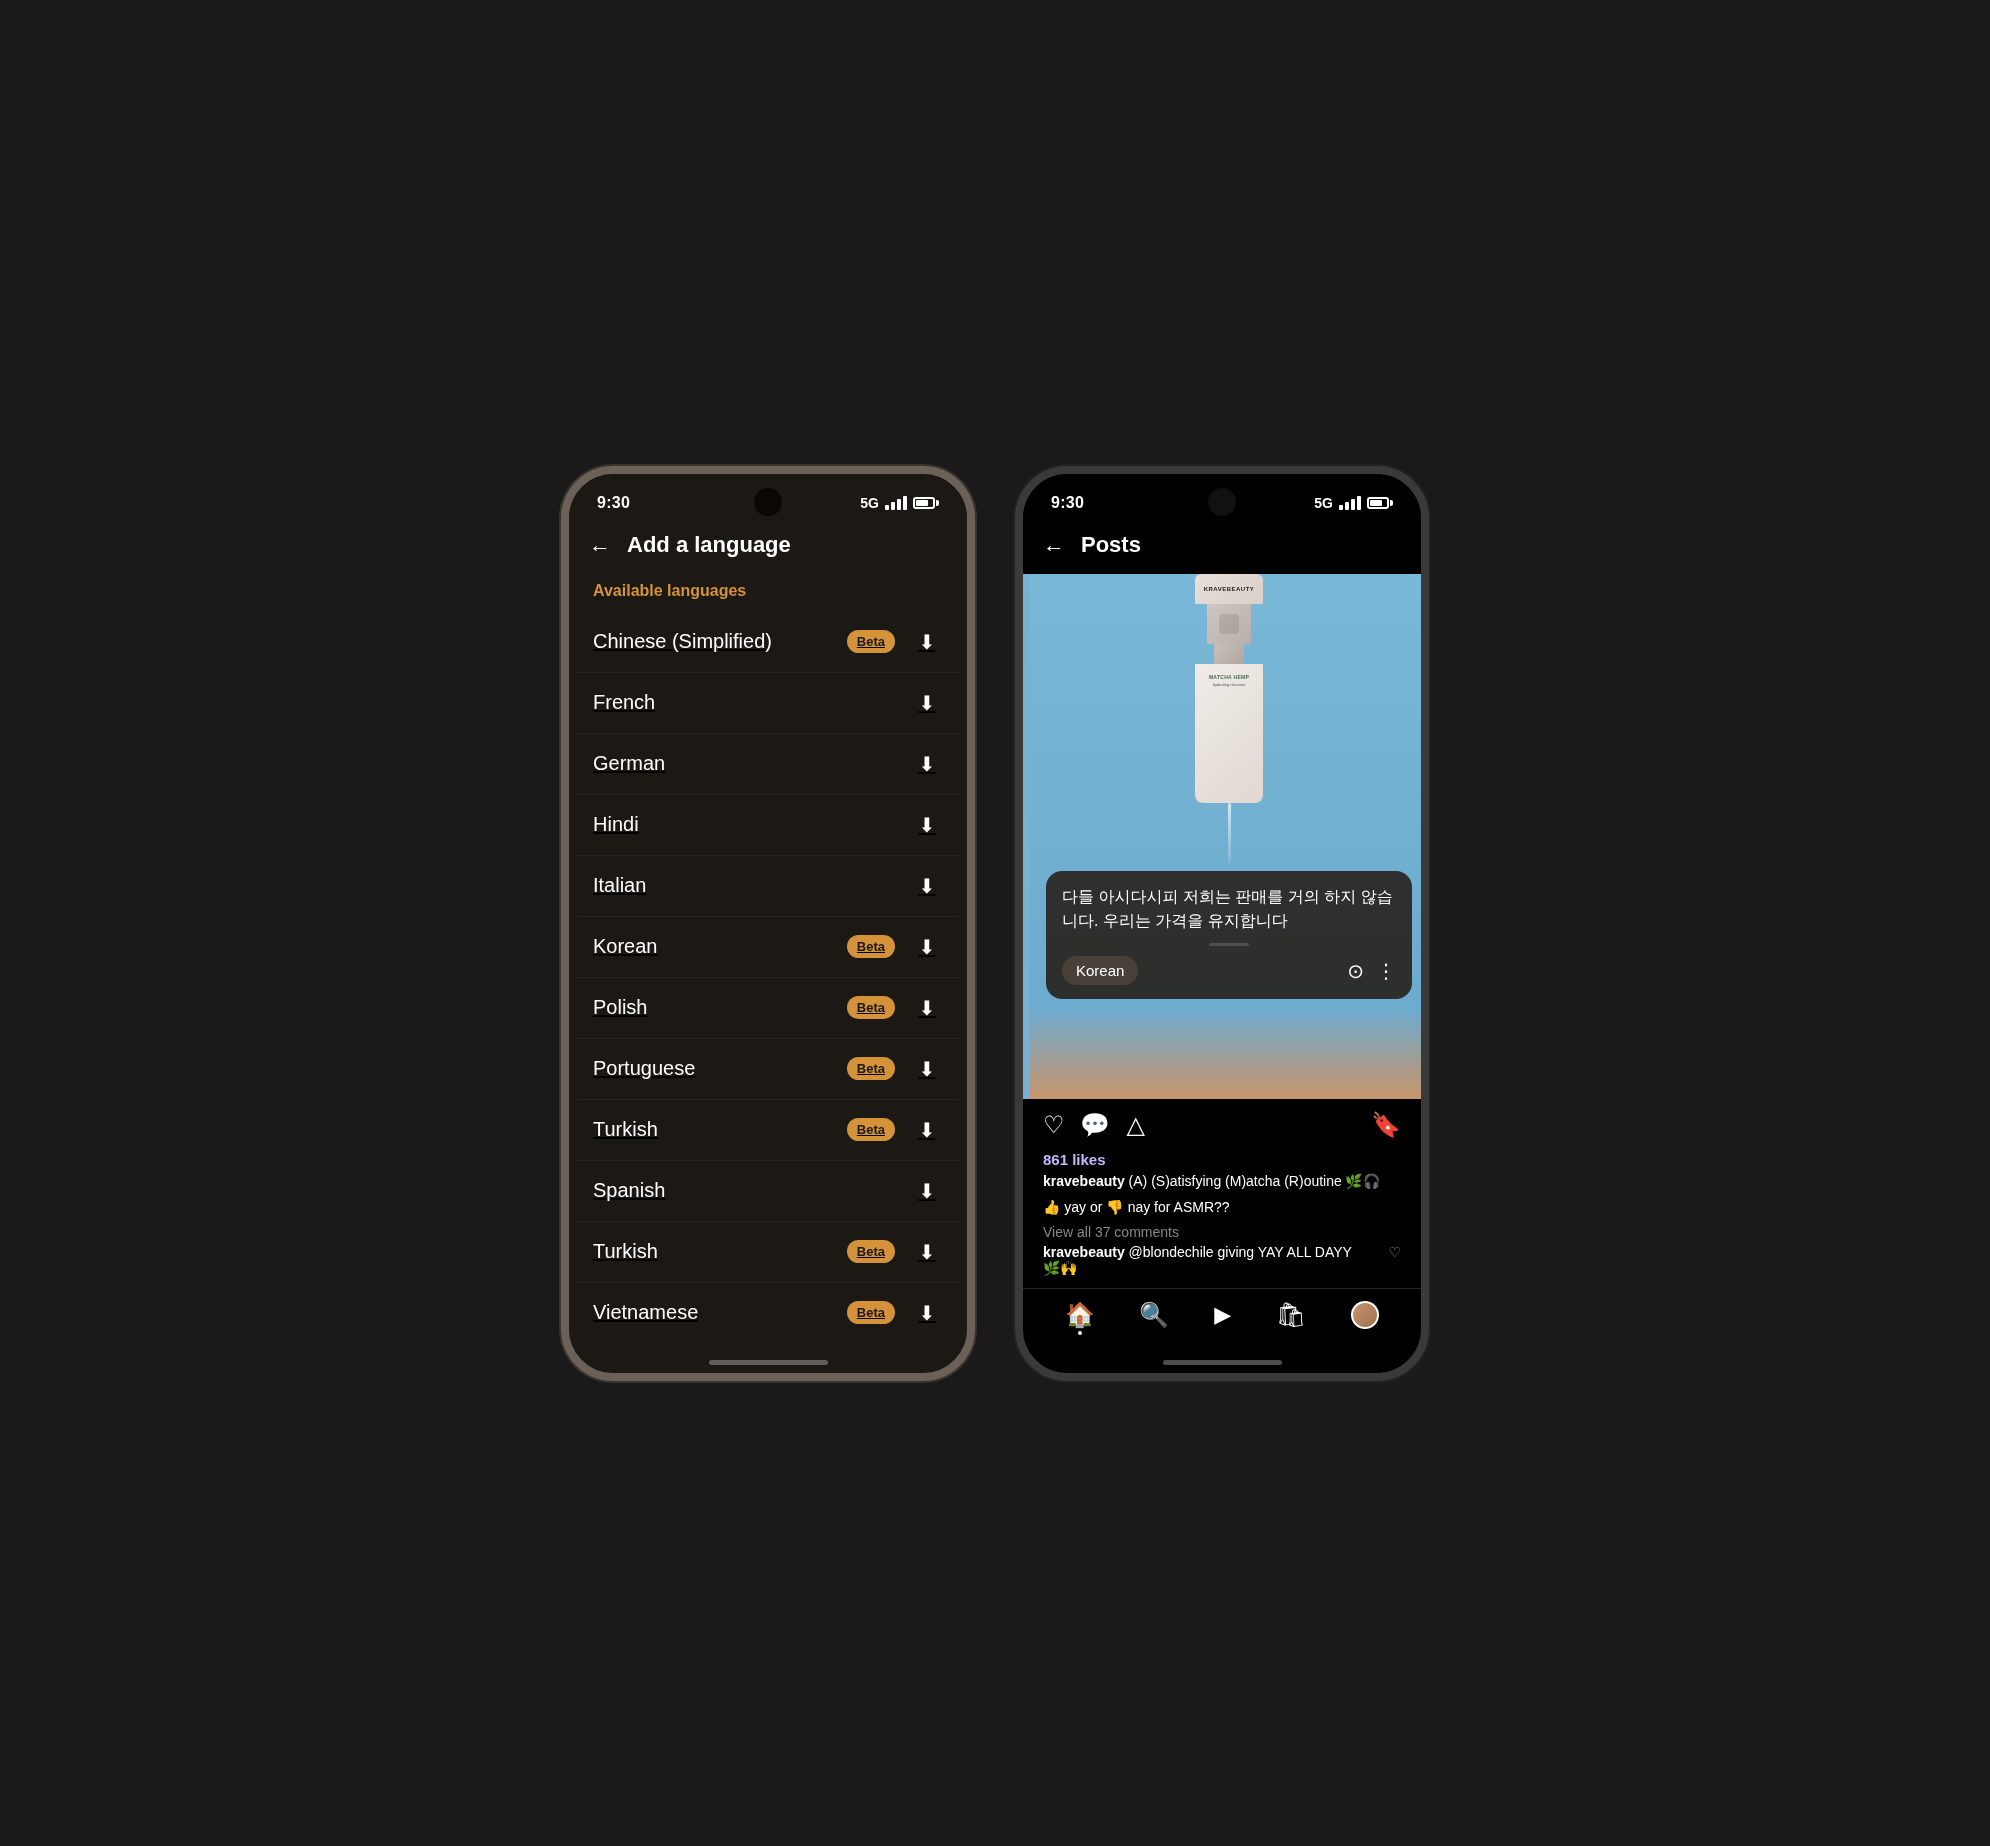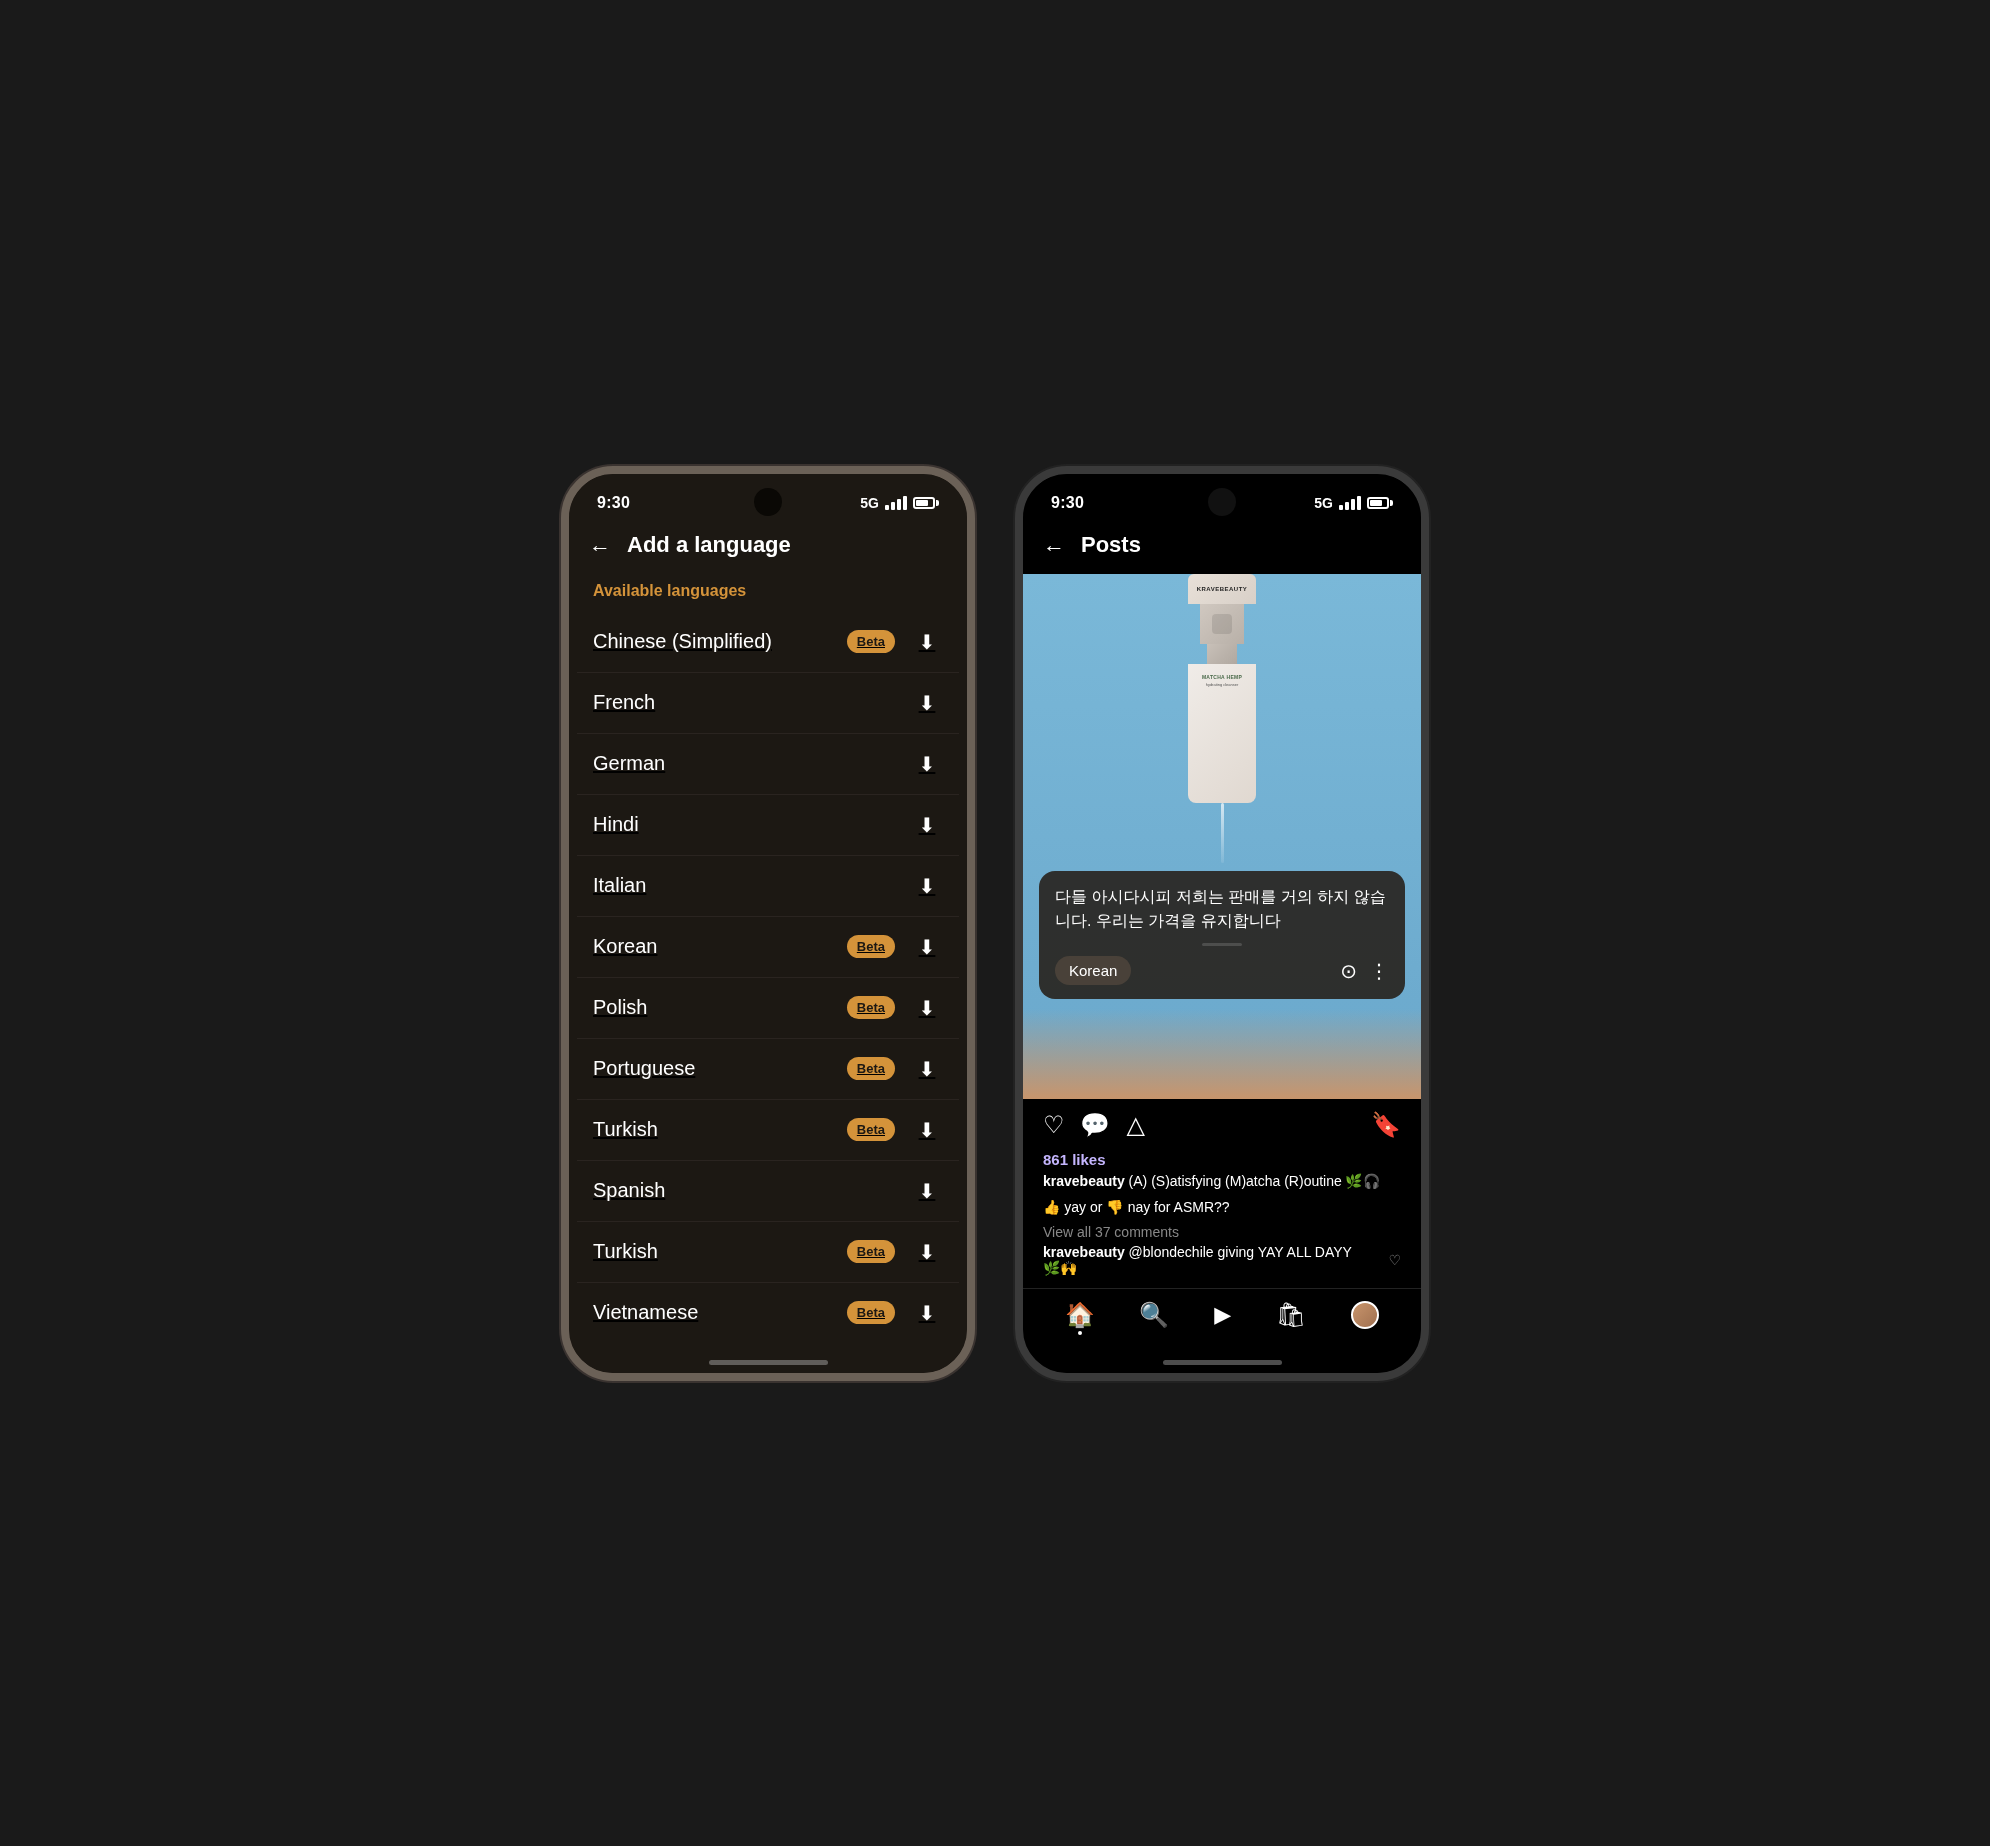--- a/index.html
+++ b/index.html
@@ -232,20 +232,21 @@
       overflow: hidden;
       background: #7ab0d4;
       min-height: 0;
     }
 
     .post-image-bg {
       width: 100%;
       height: 100%;
       background: linear-gradient(180deg, #7ab8d8 0%, #6aa8cc 100%);
       position: relative;
+      margin-left: 7px;
     }
 
     
     .translation-overlay {
       position: absolute;
       bottom: 100px;
       left: 16px;
       right: 16px;
       background: rgba(40, 36, 32, 0.92);
       border-radius: 16px;
@@ -344,21 +345,21 @@
 
     .view-comments {
       font-size: 14px;
       color: #888;
       margin-bottom: 4px;
       cursor: pointer;
     }
 
     .comment-row {
       display: flex;
-      align-items: center;
+      align-items: flex-start;
       justify-content: space-between;
       gap: 34px;
     }
 
     .comment-text {
       font-size: 14px;
       color: #fff;
     }
 
     .comment-text span.username {

